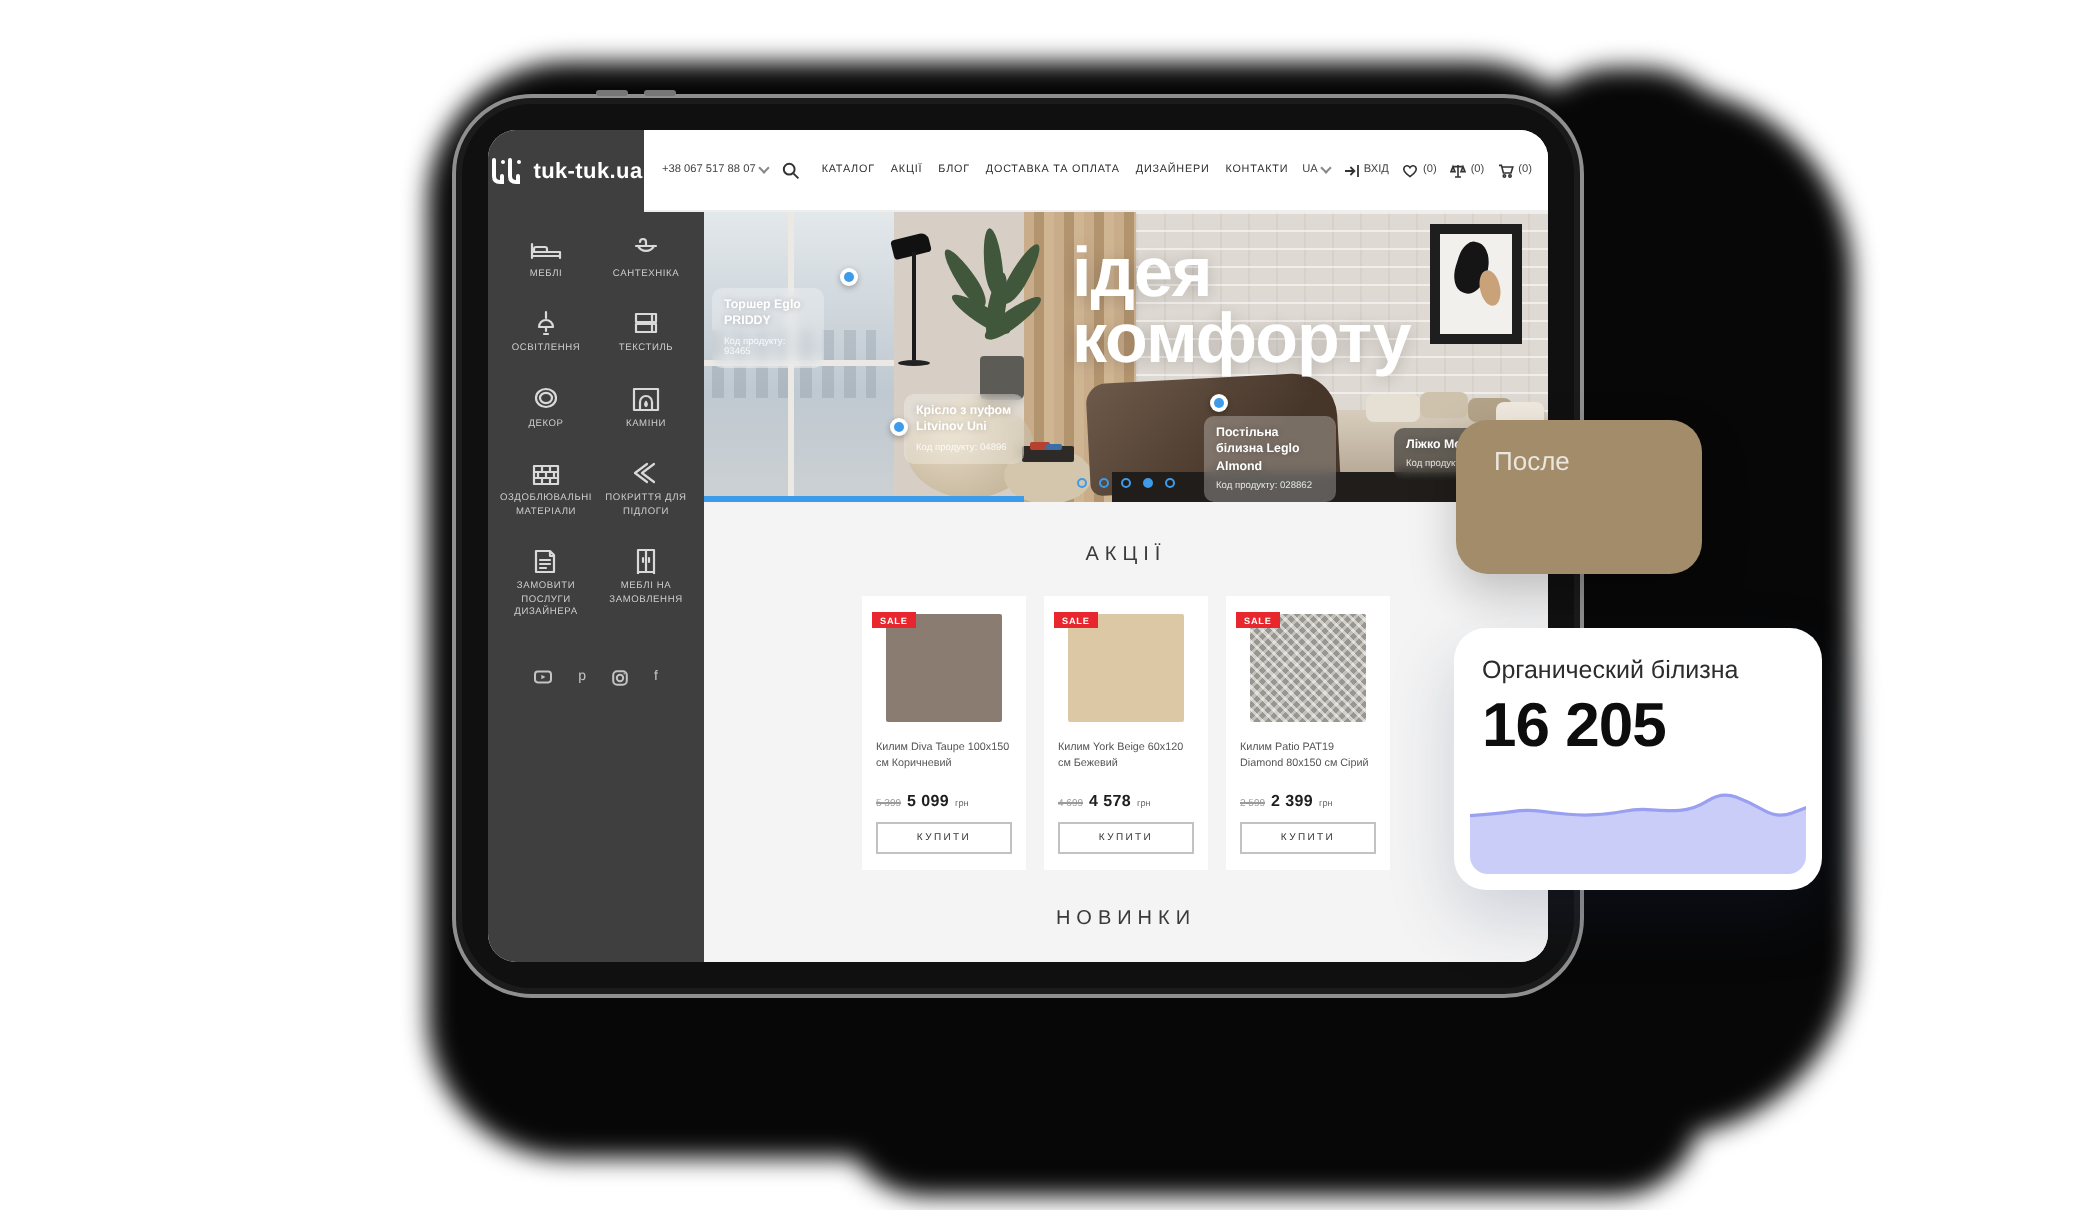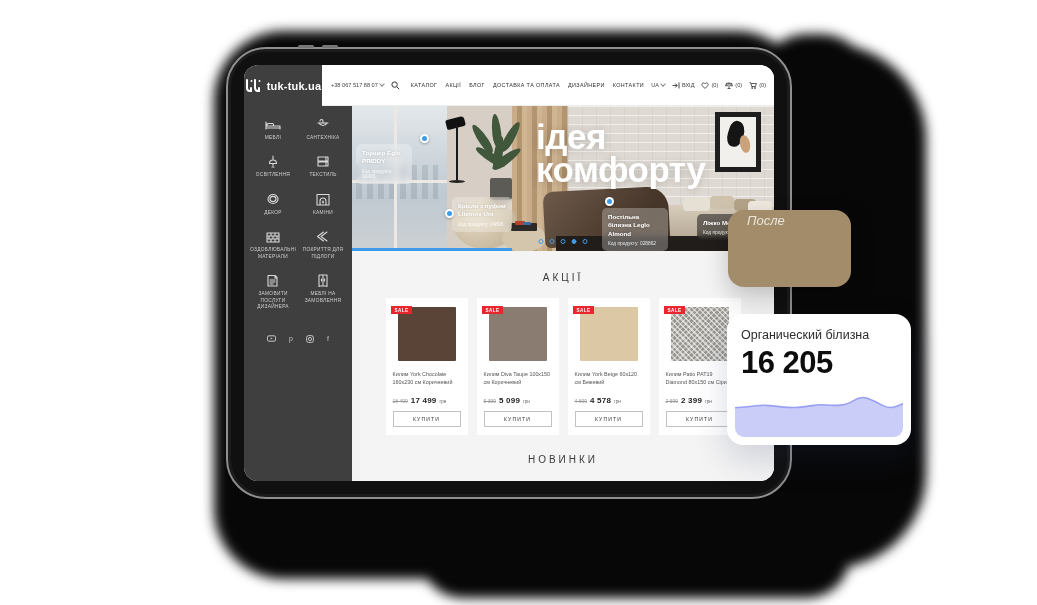--- a/index.html
+++ b/index.html
@@ -121,21 +121,21 @@
   .prices{display:flex;align-items:baseline;gap:3px;margin-top:2px;}
   .pold{font-size:5px;color:#9a9a9a;text-decoration:line-through;}
   .pnew{font-size:8px;font-weight:700;color:#1e1e1e;letter-spacing:.2px;}
   .pcur{font-size:4.6px;color:#666;}
   .buy{margin-top:6px;border:1px solid #c2c2c2;background:#fff;height:16px;display:flex;align-items:center;
        justify-content:center;font-size:5px;letter-spacing:1.2px;color:#333;cursor:pointer;}
   .new-sec{margin-top:19px;}
 
   
   .after-card{position:absolute;left:728px;top:210px;width:123px;height:77px;border-radius:16px;z-index:20;
-              background:var(--card-brown,#a28c6a);padding:3px 0 0 19px;box-shadow:0 10px 24px rgba(0,0,0,.22);font-style:italic;}
+              background:var(--card-brown,#a28c6a);padding:13px 0 0 19px;box-shadow:0 10px 24px rgba(0,0,0,.22);}
   .after-label{color:rgba(255,255,255,.78);font-size:13px;}
   .after-value{color:#fff;font-size:27px;font-weight:800;letter-spacing:.5px;margin-top:2px;}
   .traffic-card{position:absolute;left:727px;top:314px;width:184px;height:131px;border-radius:16px;z-index:21;
                 background:#fff;box-shadow:0 14px 34px rgba(40,50,100,.18);padding:14px 0 0 14px;}
   .traffic-title{font-size:12.5px;color:#2c2c2c;}
   .traffic-value{font-size:31px;font-weight:800;color:#0d0d0d;letter-spacing:-.5px;margin-top:3px;}
   .spark-wrap{position:absolute;left:8px;right:8px;bottom:8px;height:56px;border-radius:9px;overflow:hidden;}
   .spark-wrap svg{position:absolute;inset:0;width:100%;height:100%;}
 </style>
 </head>
@@ -388,33 +388,20 @@
               <div class="dot active"></div>
               <div class="dot"></div>
             </div>
             <div class="hero-progress"></div>
           </div>
 
           <div class="sale-sec">
             <div class="sec-title">АКЦІЇ</div>
             <div class="cards">
 
-              <div class="pcard">
-                <div class="pimg">
-                    <div class="rug" style="background-color: rgb(90, 68, 55);"></div>
-                  <span class="badge">SALE</span>
-                  </div>
-                <div class="pname">Килим York Chocolate 160x230 см Коричневий</div>
-                <div class="prices">
-                    <span class="pold">18 499</span>
-                  <span class="pnew">17 499</span>
-                  <span class="pcur">грн</span>
-                  </div>
-                <div class="buy">КУПИТИ</div>
-              </div>
 
               <div class="pcard">
                 <div class="pimg">
                     <div class="rug" style="background-color: rgb(139, 124, 114);"></div>
                   <span class="badge">SALE</span>
                   </div>
                 <div class="pname">Килим Diva Taupe 100x150 см Коричневий</div>
                 <div class="prices">
                     <span class="pold">5 399</span>
                   <span class="pnew">5 099</span>

